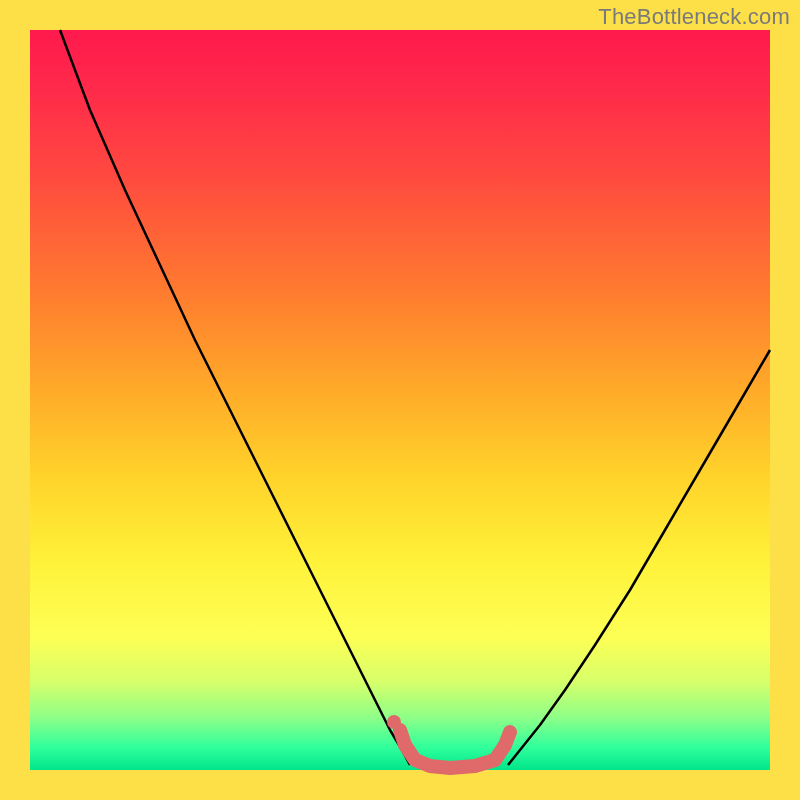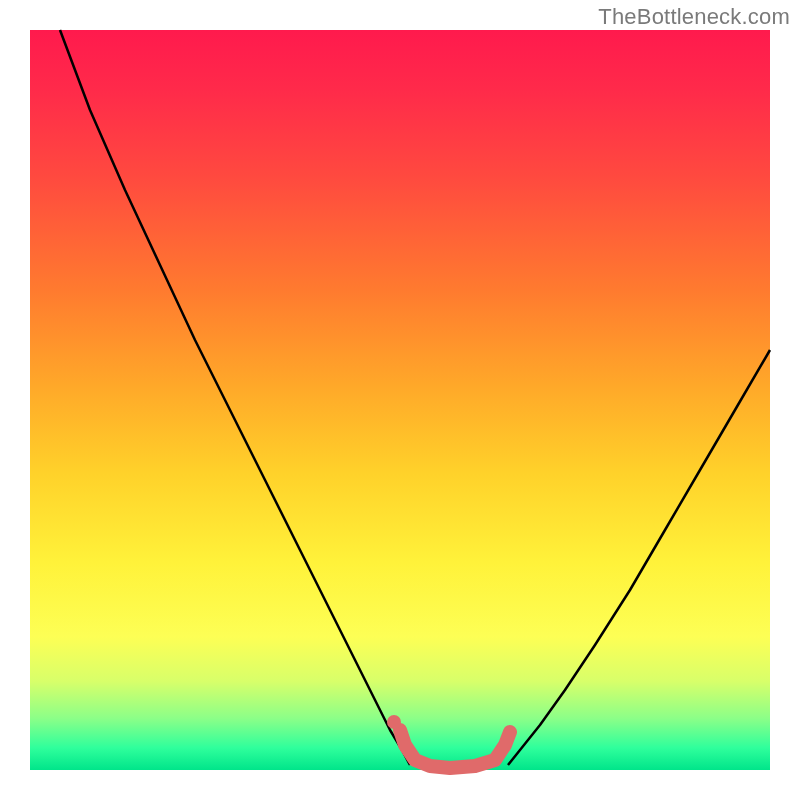--- a/index.html
+++ b/index.html
@@ -10,21 +10,21 @@
     background: #000;
     overflow: hidden;
     font-family: Arial, Helvetica, sans-serif;
   }
   .frame {
     position: absolute;
     left: 0;
     top: 0;
     width: 800px;
     height: 800px;
-    background: #ffffff;
+    background: #fde047;
   }
   .plot {
     position: absolute;
     left: 30px;
     top: 30px;
     width: 740px;
     height: 740px;
     
     background: linear-gradient(
       to bottom,

